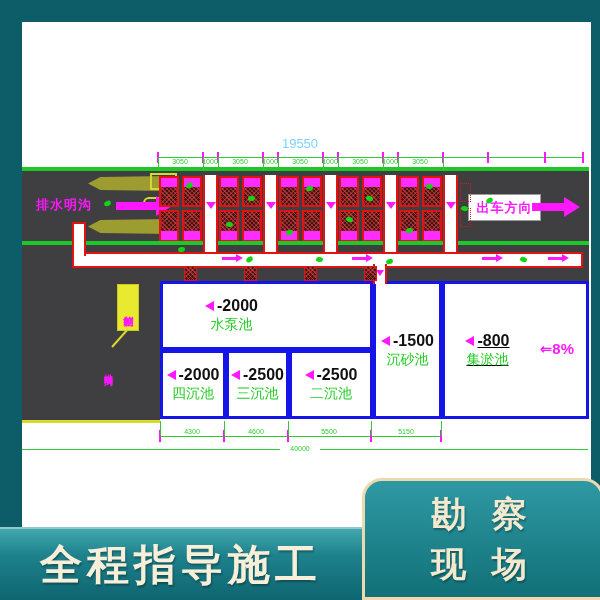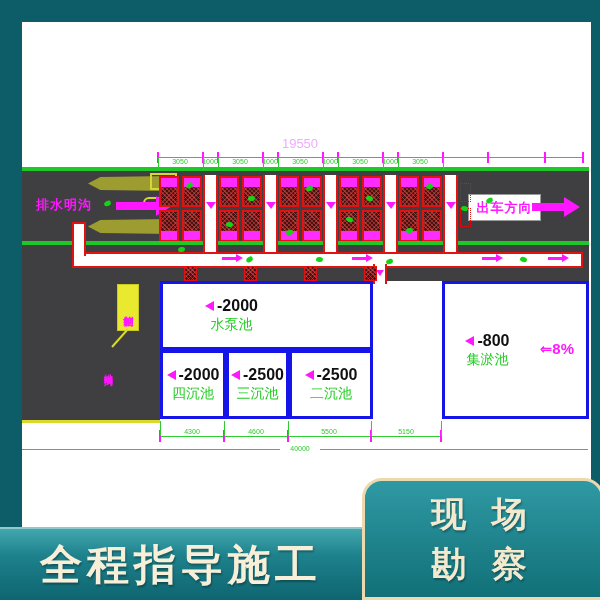--- a/index.html
+++ b/index.html
@@ -33,21 +33,21 @@
   .num-row{display:flex;align-items:center;justify-content:center;font-size:16px;font-weight:600;color:#111111;}
   .tri{width:0;height:0;border-top:5px solid transparent;border-bottom:5px solid transparent;border-right:9px solid #ff17ff;margin-right:3px;}
   .pool-name{color:#22cc22;font-size:14px;margin-top:1px;}
   .slope{position:absolute;color:#ff17ff;font-size:15px;font-weight:700;}
   
   .vtext{writing-mode:vertical-rl;text-orientation:upright;color:#ff17ff;font-weight:700;
          display:flex;align-items:center;justify-content:center;}
   #ctrlbox{background:#e9e930;border:1px solid #c9c922;font-size:10px;}
   #draintxt{font-size:9px;letter-spacing:1px;}
   
-  .dimtotal{font-size:13px;color:#f0abfc;text-align:center;}
+  .dimtotal{font-size:13px;color:#7dd3fc;text-align:center;}
   .dimsmall{font-size:7px;color:#2ecc2e;text-align:center;background:#ffffff;line-height:8px;}
   
   #band{left:0;top:527px;width:600px;height:73px;z-index:5;
         background:linear-gradient(180deg,#43a7af 0%,#1d818c 38%,#0e6570 100%);
         border-top:2px solid #8fc9ce;box-sizing:border-box;
         display:flex;align-items:center;}
   #bandtext{width:362px;text-align:center;font-size:42px;font-weight:700;letter-spacing:5px;
         color:#f8efd9;text-shadow:1px 2px 2px rgba(0,0,0,.3);}
   #badge{left:362px;top:478px;width:242px;height:122px;z-index:6;box-sizing:border-box;
         background:linear-gradient(180deg,#2f99a3 0%,#117078 100%);
@@ -117,22 +117,31 @@
   </div>
   <div class="pool" style="left:289px;top:350px;width:84px;height:69px;">
     <div class="pool-label">
       <div class="num-row">
           <span class="tri"></span>
           <span>-2500</span>
         </div>
       <div class="pool-name">二沉池</div>
     </div>
   </div>
+  <div class="pool" style="left:373px;top:281px;width:69px;height:138px;">
+    <div class="pool-label">
+      <div class="num-row">
+          <span class="tri"></span>
+          <span>-1500</span>
+        </div>
+      <div class="pool-name">沉砂池</div>
+    </div>
+  </div>
   <div class="pool" style="left:442px;top:281px;width:147px;height:138px;">
-    <div class="pool-label" style="transform:translateX(-28px);">
+    <div class="pool-label" style="transform:translateX(-28px);text-decoration:underline;">
       <div class="num-row">
           <span class="tri"></span>
           <span>-800</span>
         </div>
       <div class="pool-name">集淤池</div>
     </div>
     <div class="slope" style="right:12px;top:56px;">
       <span>⇐</span><span>8%</span>
     </div>
   </div>
@@ -143,22 +152,22 @@
   </svg>
   <div class="abs vtext" id="draintxt" style="left:101px;top:342px;width:14px;height:54px;">排水明沟</div>
 
   <div class="abs" style="left:22px;top:449px;width:566px;height:1px;background:#2ecc2e;"></div>
   <div class="abs dimsmall" style="left:280px;top:445px;width:40px;">40000</div>
 
   <div class="abs" id="band">
     <div id="bandtext">全程指导施工</div>
   </div>
   <div class="abs" id="badge">
+    <div class="badge-line">勘 察</div>
     <div class="badge-line">现 场</div>
-    <div class="badge-line">勘 察</div>
   </div>
 
 <div style="position: absolute; left: 158px; top: 157px; width: 425px; height: 1px; background: rgb(46, 204, 46);"></div>
     <div style="position: absolute; left: 157px; top: 152px; width: 2px; height: 11px; background: rgb(255, 23, 255);"></div>
     <div style="position: absolute; left: 158px; top: 157px; width: 1px; height: 14px; background: rgb(46, 204, 46);"></div>
     <div style="position: absolute; left: 202px; top: 152px; width: 2px; height: 11px; background: rgb(255, 23, 255);"></div>
     <div style="position: absolute; left: 203px; top: 157px; width: 1px; height: 14px; background: rgb(46, 204, 46);"></div>
     <div style="position: absolute; left: 217px; top: 152px; width: 2px; height: 11px; background: rgb(255, 23, 255);"></div>
     <div style="position: absolute; left: 218px; top: 157px; width: 1px; height: 14px; background: rgb(46, 204, 46);"></div>
     <div style="position: absolute; left: 262px; top: 152px; width: 2px; height: 11px; background: rgb(255, 23, 255);"></div>

